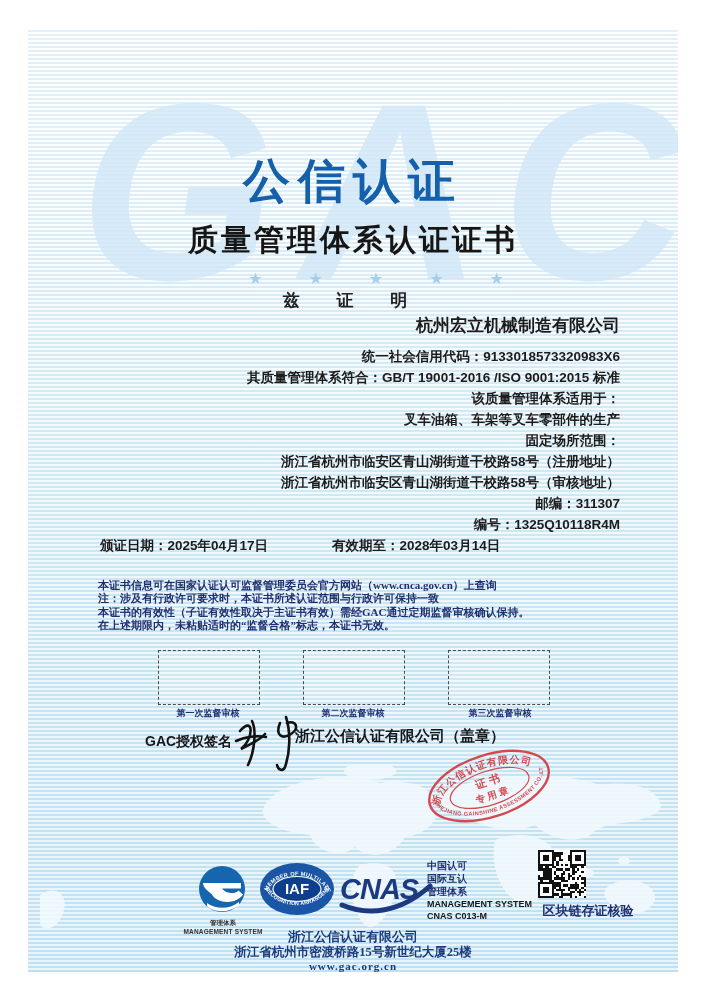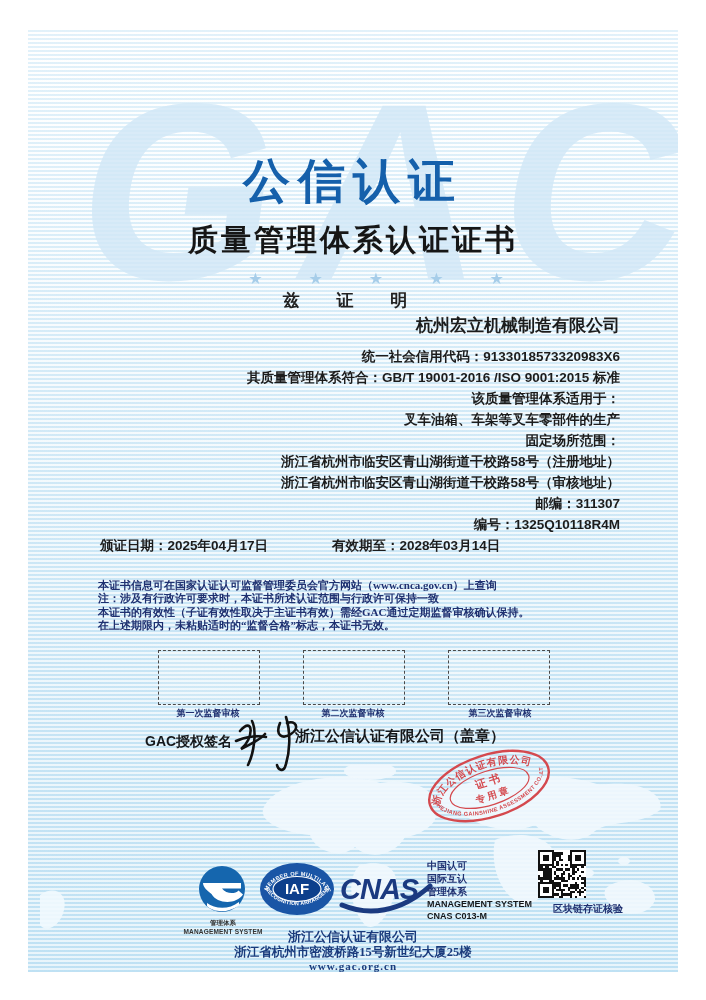--- a/index.html
+++ b/index.html
@@ -31,21 +31,21 @@
   .sig-label{left:117px;top:705px;font-size:14px;font-weight:bold;color:#15171a;}
   .seal-co{left:267px;top:699px;font-size:15px;font-weight:bold;color:#15171a;
     font-family:"Liberation Serif","DejaVu Serif",serif;}
   .logo-cap{width:110px;text-align:center;color:#333;}
   .logo-cap .cn{font-size:6.5px;font-weight:bold;}
   .logo-cap .en{font-size:6.5px;font-weight:bold;letter-spacing:.2px;}
   .accred{left:399px;top:832px;color:#1f3070;font-family:"Liberation Serif","DejaVu Serif",serif;}
   .accred .c{font-size:10px;font-weight:bold;line-height:12.8px;}
   .accred .e{font-size:9px;font-weight:bold;line-height:12px;color:#15171a;
     font-family:"Liberation Sans","DejaVu Sans",sans-serif;}
-  .qr-caption{left:500px;top:874px;width:120px;text-align:center;font-size:10px;font-weight:bold;color:#1f3070;
+  .qr-caption{left:500px;top:874px;width:120px;text-align:center;font-size:13px;font-weight:bold;color:#1f3070;
     font-family:"Liberation Serif","DejaVu Serif",serif;}
   .footer{width:650px;text-align:center;color:#1a3b7c;font-weight:bold;
     font-family:"Liberation Serif","DejaVu Serif",serif;}
   .f1{top:900px;font-size:13px;}
   .f2{top:916px;font-size:12.5px;}
   .f3{top:932px;font-size:11px;letter-spacing:1px;}
 </style>
 </head>
 <body>
 

